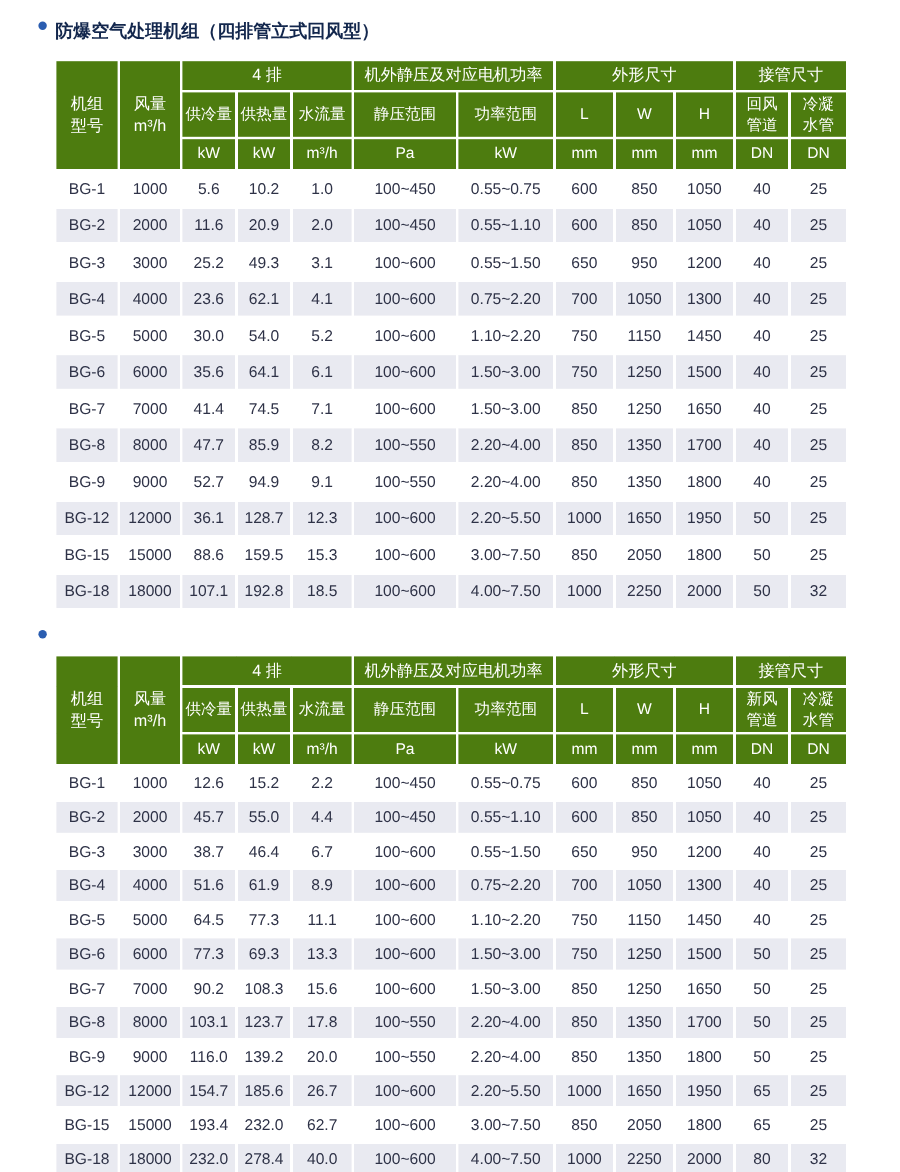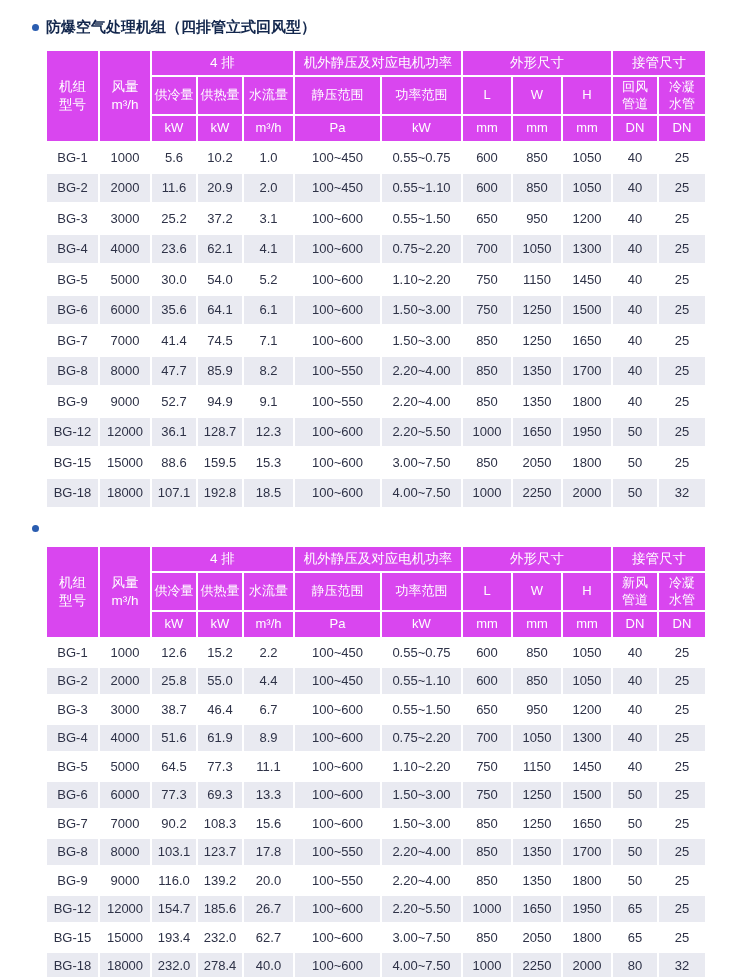--- a/index.html
+++ b/index.html
@@ -4,40 +4,40 @@
 <style>
   html, body { margin:0; padding:0; background:#ffffff; }
   body {
     width:750px;
     font-family:"Liberation Sans", sans-serif;
     -webkit-font-smoothing:antialiased;
   }
   .page { padding:6px 0 10px 45px; }
 
   .sec-title {
-    display:flex; align-items:center;
+    display:flex; align-items:flex-start;
     margin:12px 0 13px -13px;
   }
   .bullet {
     width:7px; height:7px; border-radius:50%;
     margin-right:7px; flex:0 0 auto;
   }
   .sec-title h2 {
     margin:0; font-size:15px; font-weight:bold; color:#13274d;
     line-height:1.2;
   }
 
   table.spec { border-collapse:collapse; table-layout:fixed; }
   .spec th, .spec td {
     border:2px solid #ffffff;
     text-align:center; vertical-align:middle;
     padding:0; overflow:hidden;
   }
   .spec thead th {
-    background:#d946ef; color:#ffffff;
+    background:#4d7c0f; color:#ffffff;
     font-weight:normal; font-size:13px;
     white-space:pre-line; line-height:1.3;
   }
   .spec thead tr.grp-row th { height:24px; font-size:13.5px; }
   .spec thead tr.name-row th { height:37px; }
   .spec thead tr.unit-row th { height:25px; }
   .spec tbody td {
     background:#ffffff; color:#2e3247;
     font-size:13px; white-space:nowrap;
   }
@@ -135,21 +135,21 @@
             <td>600</td>
             <td>850</td>
             <td>1050</td>
             <td>40</td>
             <td>25</td>
           </tr>
           <tr>
             <td>BG-3</td>
             <td>3000</td>
             <td>25.2</td>
-            <td>37.2</td>
+            <td>49.3</td>
             <td>3.1</td>
             <td>100~600</td>
             <td>0.55~1.50</td>
             <td>650</td>
             <td>950</td>
             <td>1200</td>
             <td>40</td>
             <td>25</td>
           </tr>
           <tr class="alt">
@@ -350,21 +350,21 @@
             <td>0.55~0.75</td>
             <td>600</td>
             <td>850</td>
             <td>1050</td>
             <td>40</td>
             <td>25</td>
           </tr>
           <tr class="alt">
             <td>BG-2</td>
             <td>2000</td>
-            <td>25.8</td>
+            <td>45.7</td>
             <td>55.0</td>
             <td>4.4</td>
             <td>100~450</td>
             <td>0.55~1.10</td>
             <td>600</td>
             <td>850</td>
             <td>1050</td>
             <td>40</td>
             <td>25</td>
           </tr>

